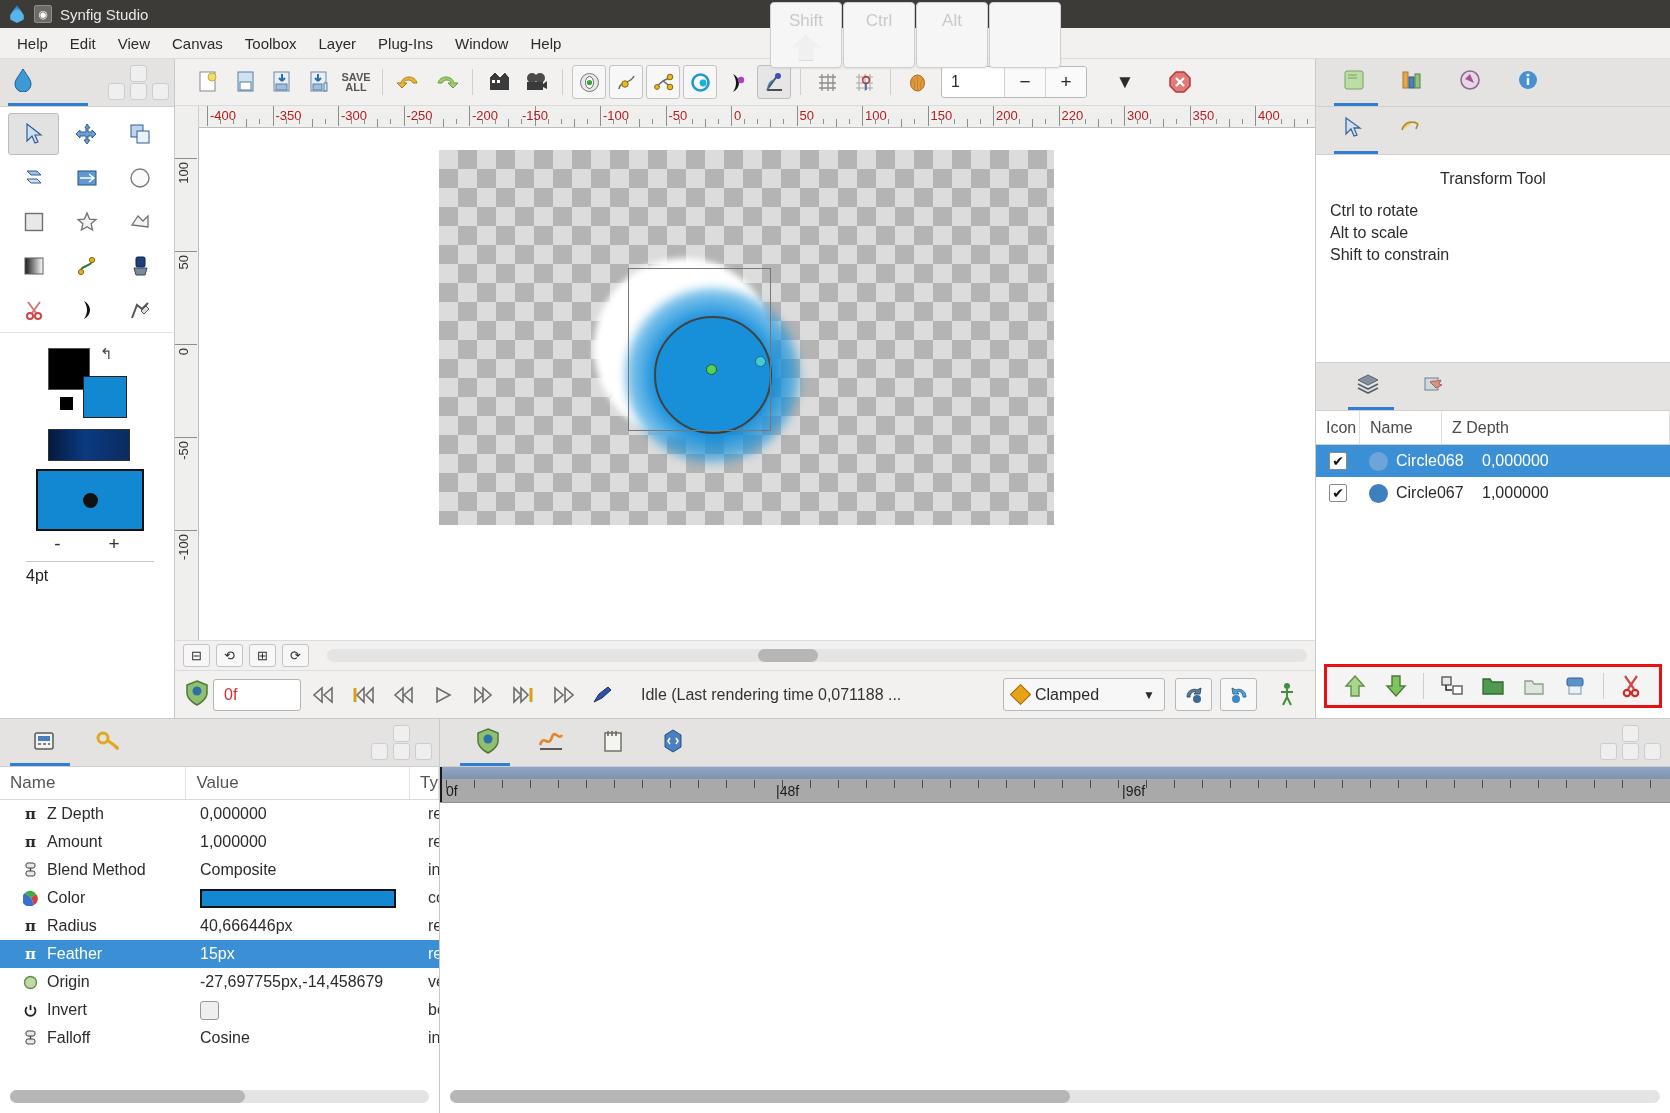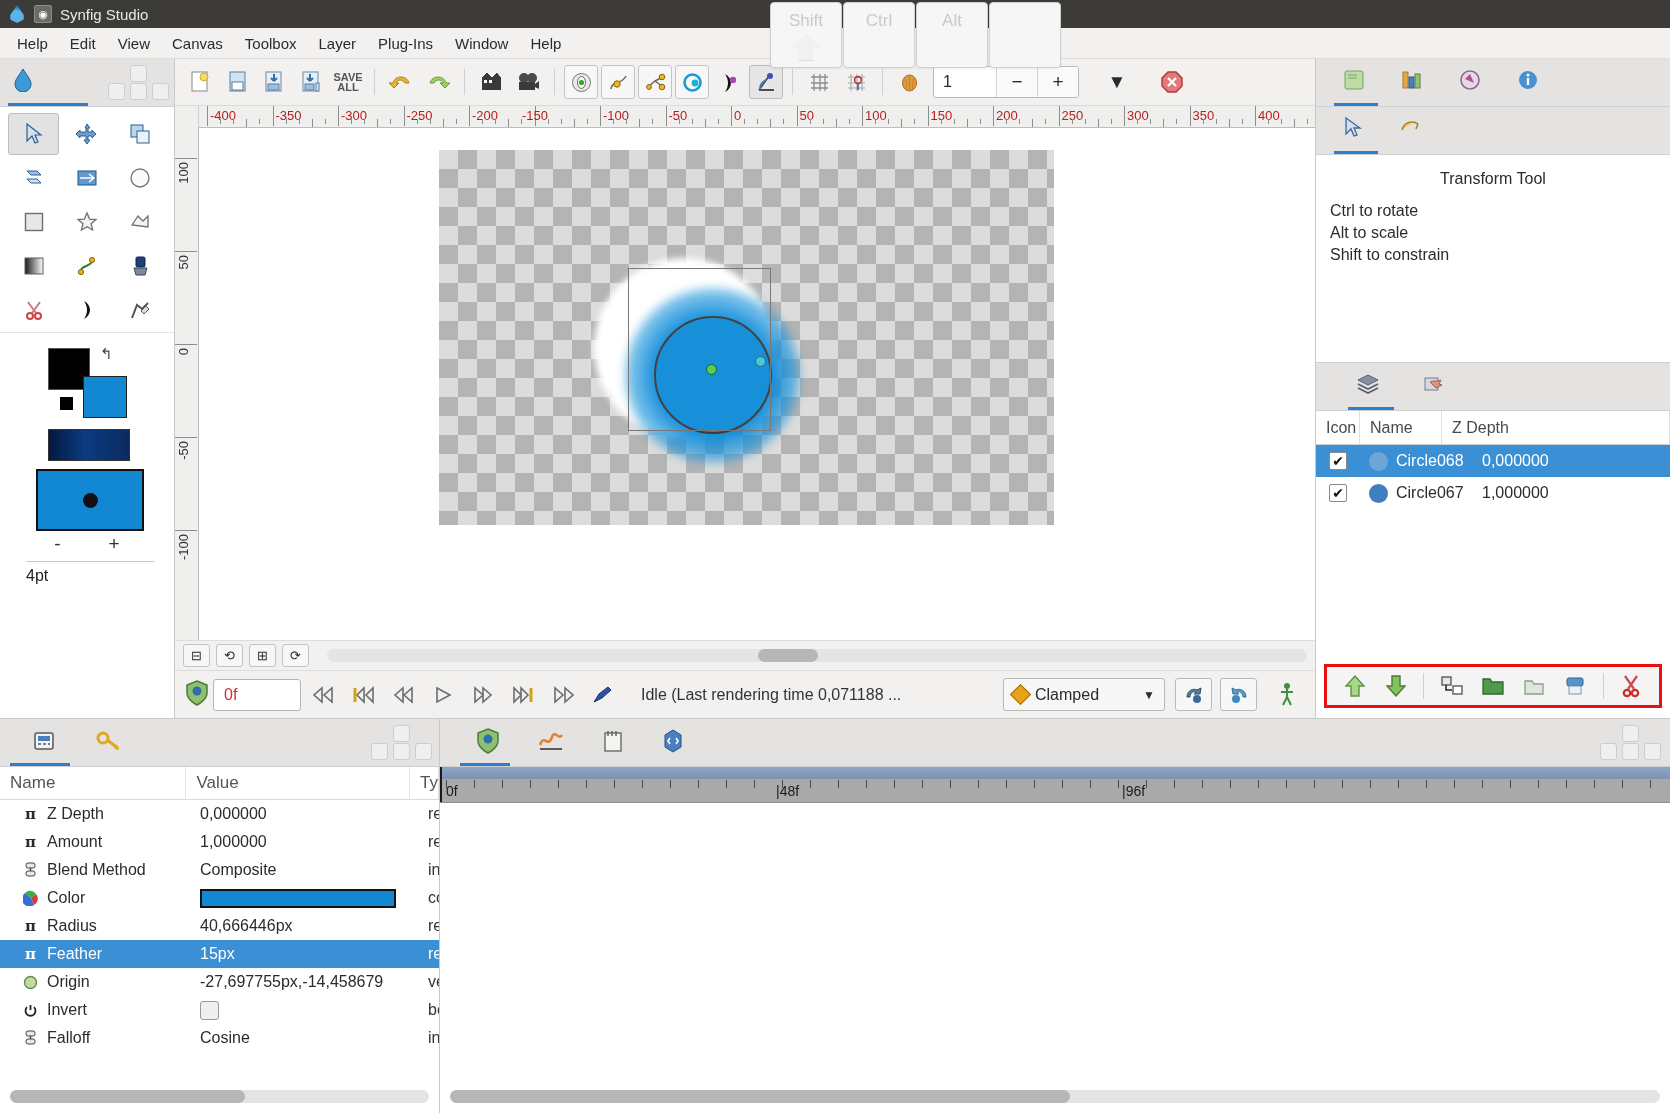--- a/index.html
+++ b/index.html
@@ -78,21 +78,21 @@
   #canvastabs { height:45px; background:#e4e3e2; display:flex; align-items:flex-end;
     position:relative; border-bottom:1px solid #cfcfcf;}
   #canvastab { background:#f6f6f5; border:1px solid #cfcfcf; border-bottom:none;
     height:40px; padding:0 14px 0 22px; display:flex; align-items:center; gap:14px;
     font-weight:bold; font-size:17px; margin-left:22px;}
   #canvastab .close { color:#7f7f7f; font-weight:normal; font-size:17px;}
   #ct-grid { position:absolute; right:10px; top:5px; width:62px; height:36px;}
   #ct-grid i { position:absolute; width:17px; height:17px; background:#efefef;
     border:1px solid #cdcdcd; border-radius:3px; display:block;}
   #canvastoolbar { height:47px; background:#f2f1f0; display:flex; align-items:center;
-    gap:3px; padding:0 8px; border-bottom:1px solid #dadada;}
+    gap:3px; padding:0 16px; border-bottom:1px solid #dadada;}
   .ctb { width:34px; height:34px; display:flex; align-items:center; justify-content:center;
     border-radius:3px; font-size:19px; cursor:default;}
   .ctb.framed { border:1px solid #c4c4c4; background:#f7f7f7;}
   .ctb.sunken { border:1px solid #bdbdbd; background:#e6e6e6;}
   .sep { width:1px; height:26px; background:#cfcfcf; margin:0 6px;}
   #zoomfield { display:flex; border:1px solid #b9b9b9; border-radius:3px; overflow:hidden;
     background:#fff; height:32px; margin-left:4px;}
   #zoomfield .zv { width:62px; display:flex; align-items:center; padding-left:9px; font-size:16px;}
   #zoomfield .zb { width:41px; display:flex; align-items:center; justify-content:center;
     border-left:1px solid #d3d3d3; background:#fafafa; font-size:19px;}
@@ -604,21 +604,21 @@
             <span class="hr-tick" style="left: 754.7px; height: 5px; top: 13px;"></span>
             <span class="hr-tick" style="left: 767.8px; height: 8px; top: 13px;"></span>
             <span class="hr-tick" style="left: 780.9px; height: 5px; top: 13px;"></span>
             <span class="hr-tick" style="left: 794px; height: 20px;"></span>
             <span class="hr-lbl" style="left: 797px;">200</span>
             <span class="hr-tick" style="left: 807.1px; height: 5px; top: 13px;"></span>
             <span class="hr-tick" style="left: 820.2px; height: 5px; top: 13px;"></span>
             <span class="hr-tick" style="left: 833.3px; height: 8px; top: 13px;"></span>
             <span class="hr-tick" style="left: 846.4px; height: 5px; top: 13px;"></span>
             <span class="hr-tick" style="left: 859.5px; height: 20px;"></span>
-            <span class="hr-lbl" style="left: 862.5px;">250</span>
+            <span class="hr-lbl" style="left: 862.5px;">220</span>
             <span class="hr-tick" style="left: 872.6px; height: 5px; top: 13px;"></span>
             <span class="hr-tick" style="left: 885.7px; height: 5px; top: 13px;"></span>
             <span class="hr-tick" style="left: 898.8px; height: 8px; top: 13px;"></span>
             <span class="hr-tick" style="left: 911.9px; height: 5px; top: 13px;"></span>
             <span class="hr-tick" style="left: 925px; height: 20px;"></span>
             <span class="hr-lbl" style="left: 928px;">300</span>
             <span class="hr-tick" style="left: 938.1px; height: 5px; top: 13px;"></span>
             <span class="hr-tick" style="left: 951.2px; height: 5px; top: 13px;"></span>
             <span class="hr-tick" style="left: 964.3px; height: 8px; top: 13px;"></span>
             <span class="hr-tick" style="left: 977.4px; height: 5px; top: 13px;"></span>

